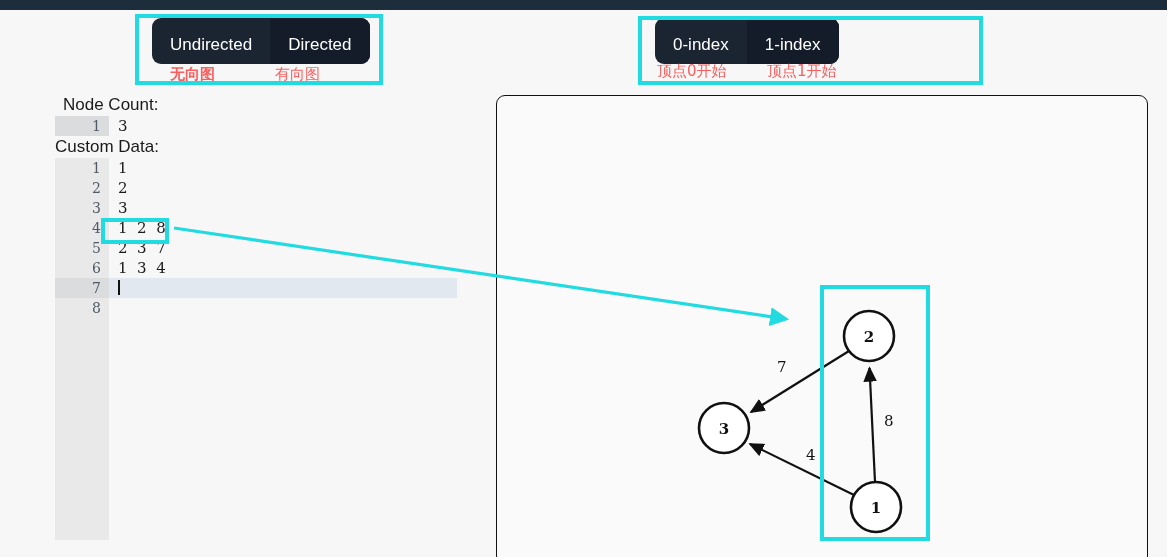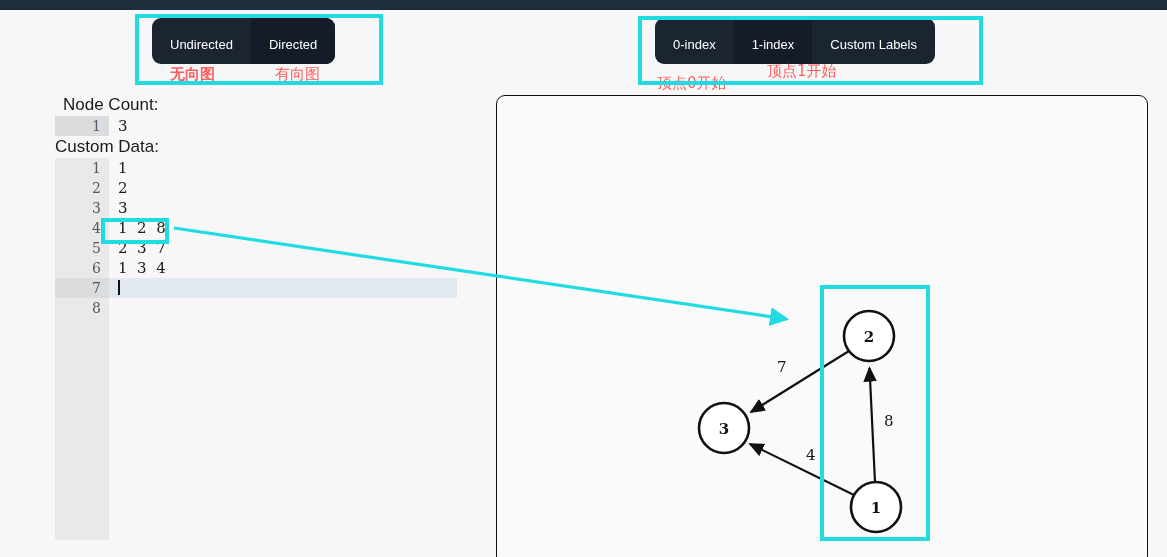--- a/index.html
+++ b/index.html
@@ -38,21 +38,21 @@
 
   
   .seg-group {
     position: absolute;
     display: flex;
     background: #1b2431;
     border-radius: 9px;
     overflow: hidden;
   }
   .seg-btn {
-    font-size: 13px;
+    font-size: 17px;
     color: #ffffff;
     padding: 8px 18px;
     height: 46px;
     line-height: 38px;
     border: none;
     background: transparent;
     font-family: "Liberation Sans", sans-serif;
     cursor: pointer;
     white-space: nowrap;
   }
@@ -64,21 +64,21 @@
   
   .cn-note {
     position: absolute;
     color: #fb5e5e;
     font-size: 15px;
     font-family: "DejaVu Sans", sans-serif;
     white-space: nowrap;
   }
   #cn-undirected { left: 170px; top: 65px; font-weight: bold; }
   #cn-directed   { left: 275px; top: 65px; }
-  #cn-zero       { left: 657px; top: 62px; margin-top: 12px; }
+  #cn-zero       { left: 657px; top: 62px; }
   #cn-one        { left: 767px; top: 62px; }
 
   
   .editor-label {
     position: absolute;
     font-size: 17px;
     color: #1a1a1a;
     font-family: "Liberation Sans", sans-serif;
     white-space: nowrap;
   }
@@ -194,21 +194,20 @@
 <div class="seg-group" id="seg-direction">
   <button class="seg-btn">Undirected</button>
   <button class="seg-btn selected">Directed</button>
 </div>
 <div class="cn-note" id="cn-undirected">无向图</div>
 <div class="cn-note" id="cn-directed">有向图</div>
 
 <div class="seg-group" id="seg-index">
   <button class="seg-btn">0-index</button>
   <button class="seg-btn selected">1-index</button>
-  <button class="seg-btn">Custom Labels</button>
 </div>
 <div class="cn-note" id="cn-zero">顶点0开始</div>
 <div class="cn-note" id="cn-one">顶点1开始</div>
 
 <div class="editor-label" id="label-node-count">Node Count:</div>
 
 <div class="code-area" id="node-count-editor">
   <div class="code-row">
     <div class="gutter">1</div>
     <div class="code-text">3</div>

